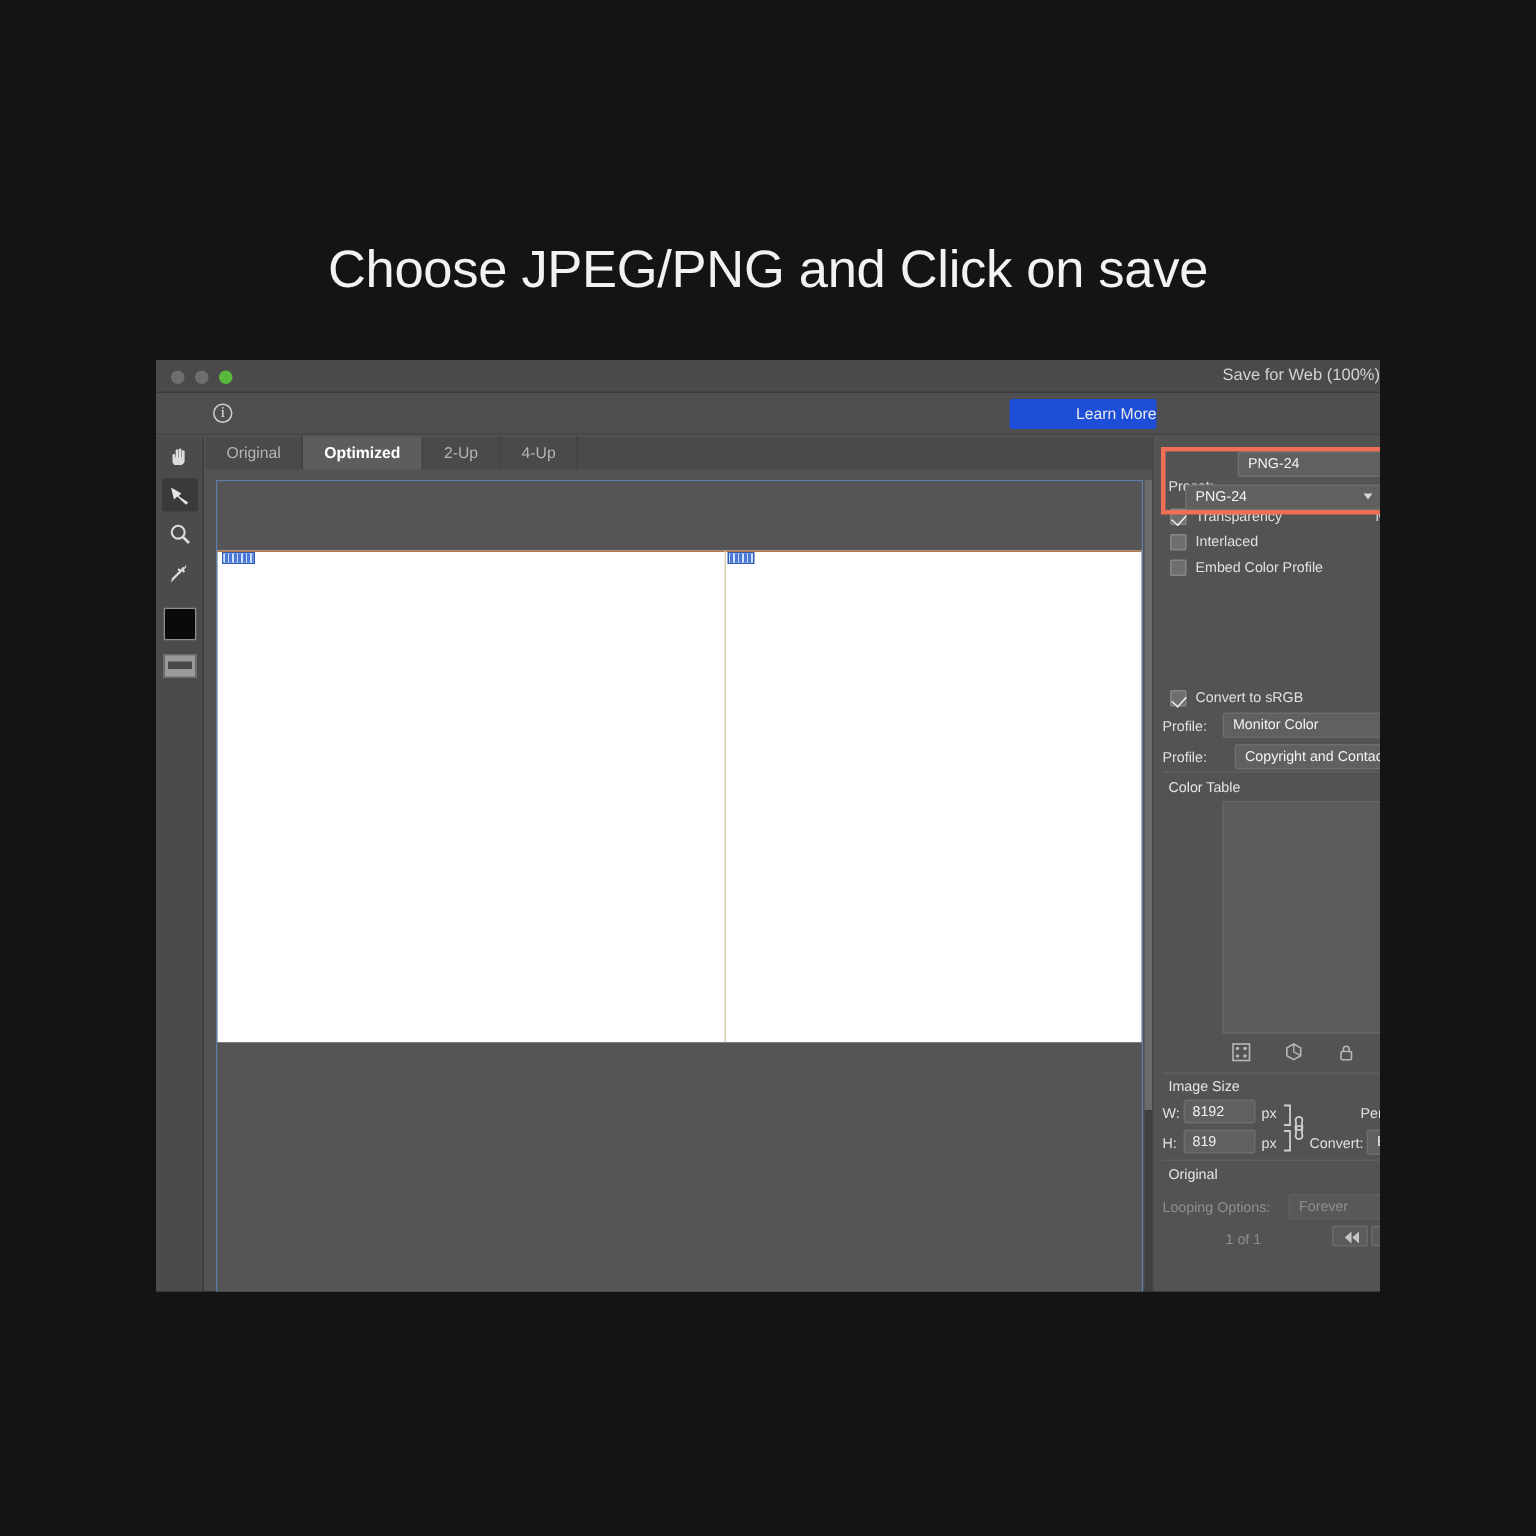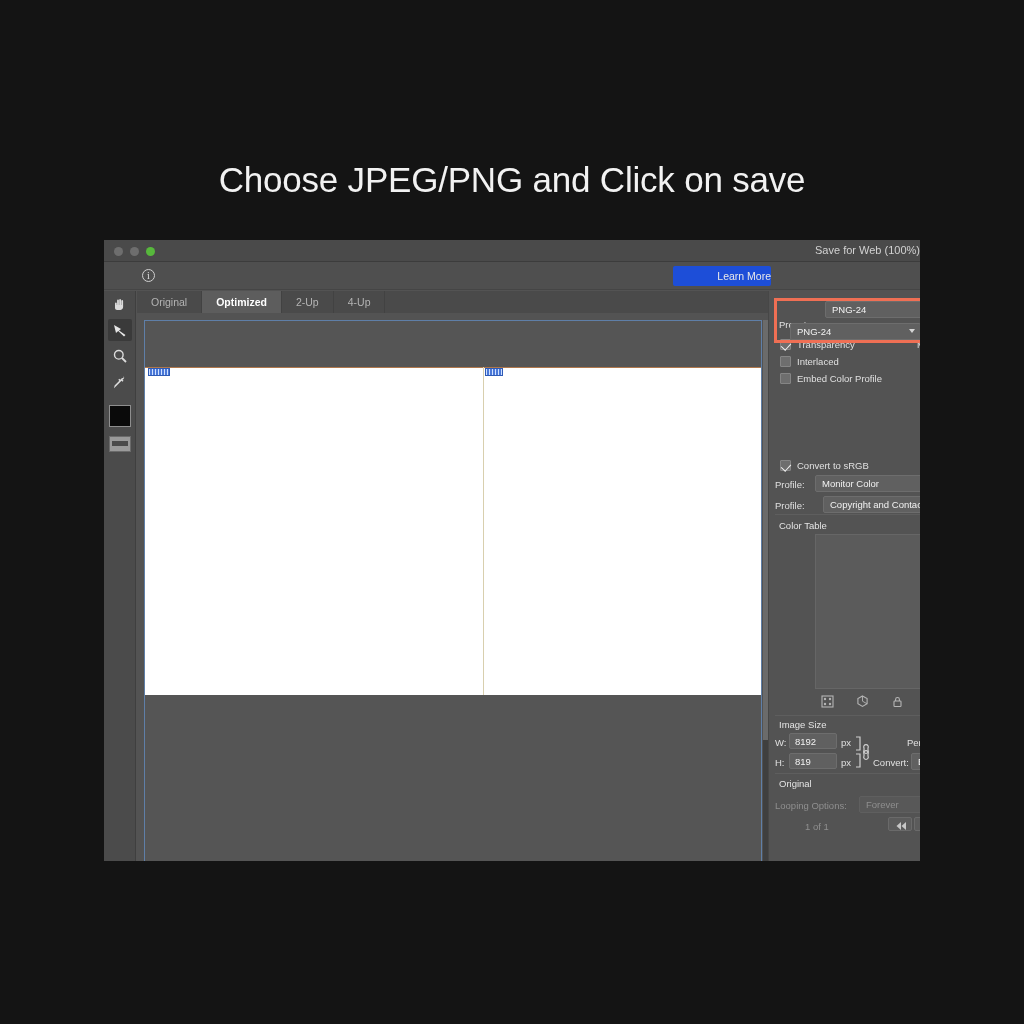--- a/index.html
+++ b/index.html
@@ -352,21 +352,21 @@
 
       <div class="divider" style="left:6px; top:482px; width:241px;"></div>
       <div class="sectionhdr" style="left:10px; top:487px;">Original</div>
 
       <div class="rowlabel dim" style="left:6px; top:509px;">Looping Options:</div>
       <div class="select" style="left:90px; top:505px; width:157px; background:#585858; border-color:#5f5f5f;">
         <span class="dim">Forever</span>
         
       </div>
 
-      <div class="rowlabel dim" style="left:36px; top:530px;text-align:right;">1 of 1</div>
+      <div class="rowlabel dim" style="left:48px; top:530px;text-align:right;">1 of 1</div>
       <div style="position:absolute; left:119px; top:526px; width:128px; height:14px;">
         <div class="playbtn" style="left:0;"><svg width="24" height="12" viewBox="0 0 24 12">
               <path d="M12 2v8L7.5 6zM17 2v8L12.5 6z" fill="#c6c6c6"></path>
             </svg></div>
         <div class="playbtn" style="left:26px;"><svg width="24" height="12" viewBox="0 0 24 12">
               <path d="M14 2v8L9.5 6z" fill="#c6c6c6"></path>
               <rect x="14.5" y="2" width="1.6" height="8" fill="#c6c6c6"></rect>
             </svg></div>
 
       </div>

